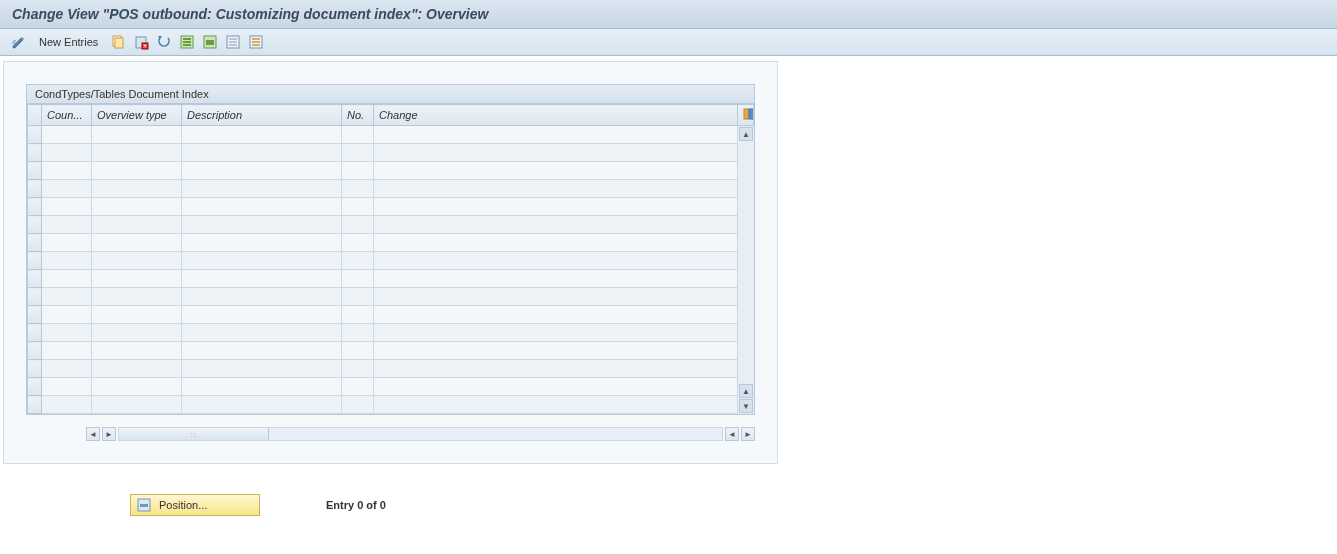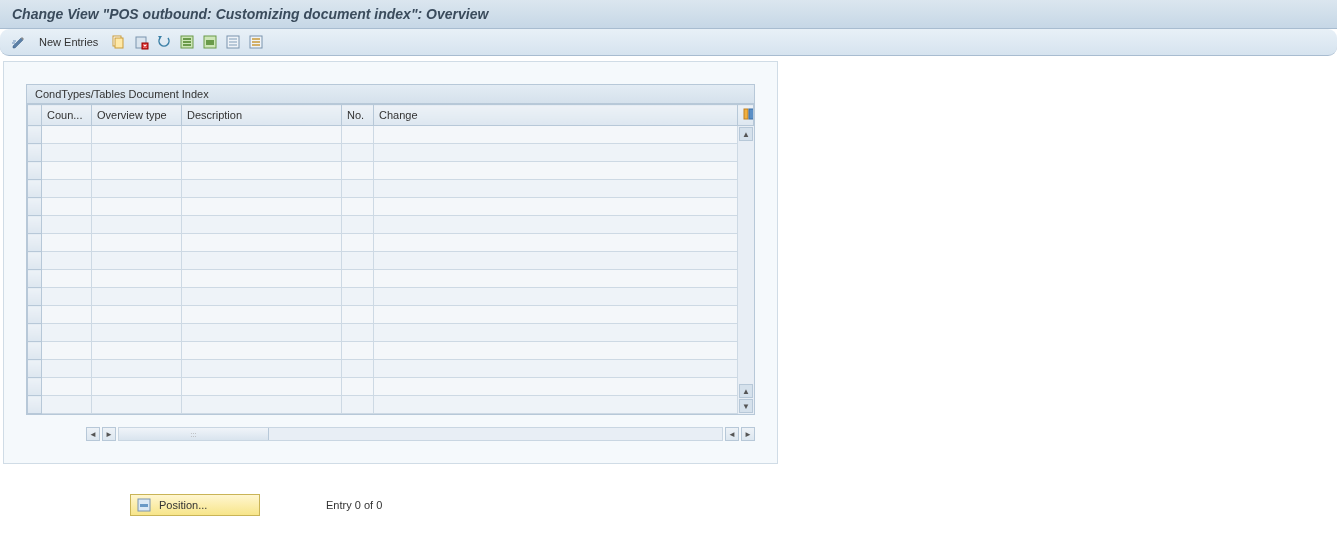--- a/index.html
+++ b/index.html
@@ -19,21 +19,20 @@
       color: #3a4b5c;
     }
     .toolbar {
       background: linear-gradient(#e8f0f7, #d6e3ef);
       border-bottom: 1px solid #a8bcd0;
       padding: 4px 10px;
       display: flex;
       align-items: center;
       gap: 5px;
       position: relative;
-      border-radius: 9px;
     }
     .tb-icon {
       width: 18px;
       height: 18px;
       display: inline-flex;
       align-items: center;
       justify-content: center;
       cursor: pointer;
     }
     .tb-icon svg { width: 16px; height: 16px; }
@@ -69,20 +68,21 @@
     }
     .table-wrap {
       border: 1px solid #b7c8d8;
       background: #fff;
       position: relative;
     }
     table {
       border-collapse: collapse;
       width: 100%;
       table-layout: fixed;
+      font-style: italic;
     }
     thead th {
       background: linear-gradient(#edf2f7, #dde7f0);
       border: 1px solid #b7c8d8;
       padding: 3px 5px;
       text-align: left;
       font-weight: normal;
       font-size: 11px;
       color: #333;
       white-space: nowrap;
@@ -182,21 +182,21 @@
       display: inline-flex;
       align-items: center;
       background: linear-gradient(#fff6d0, #f7e58a);
       border: 1px solid #c9b457;
       padding: 3px 20px 3px 6px;
       cursor: pointer;
       gap: 8px;
       min-width: 130px;
     }
     .position-btn .icon { display: inline-flex; }
-    .entry-text { color: #333; }
+    .entry-text { color: #333; font-weight: bold; }
   </style>
 </head>
 <body>
 
 <div class="title-bar">Change View "POS outbound: Customizing document index": Overview</div>
 
 <div class="toolbar">
   <span class="tb-icon">
     <svg viewBox="0 0 16 16">
         <path d="M2 12 L10 4 L12 6 L4 14 L2 14 Z" fill="#5a7fa6" stroke="#3a5f86" stroke-width="0.5"></path>

